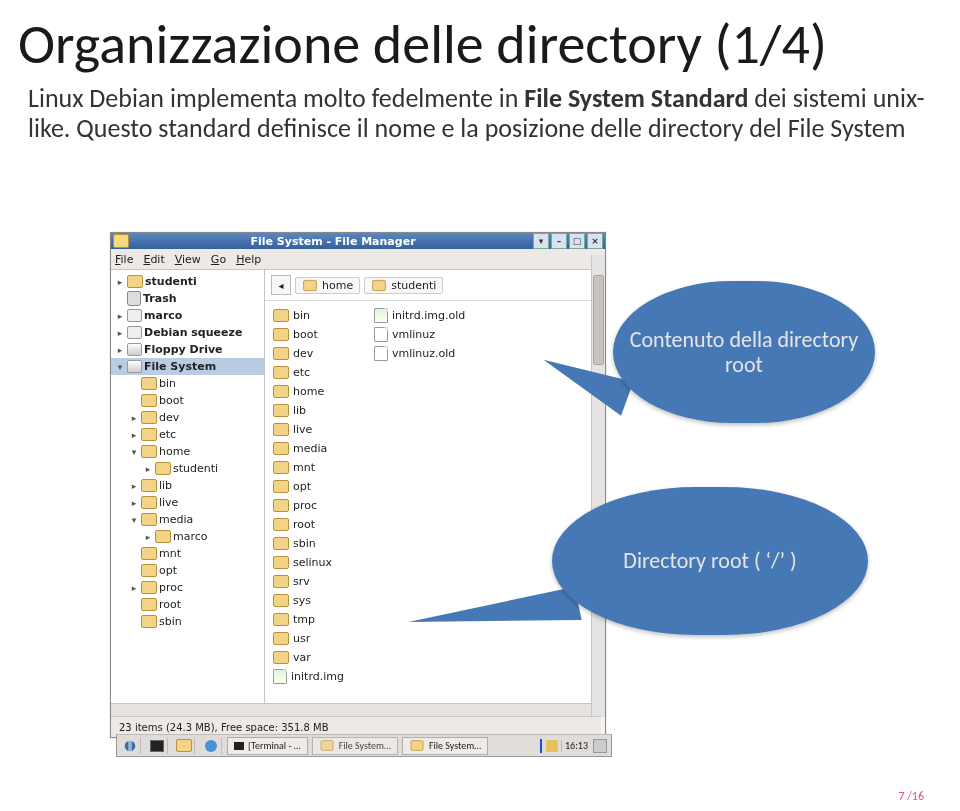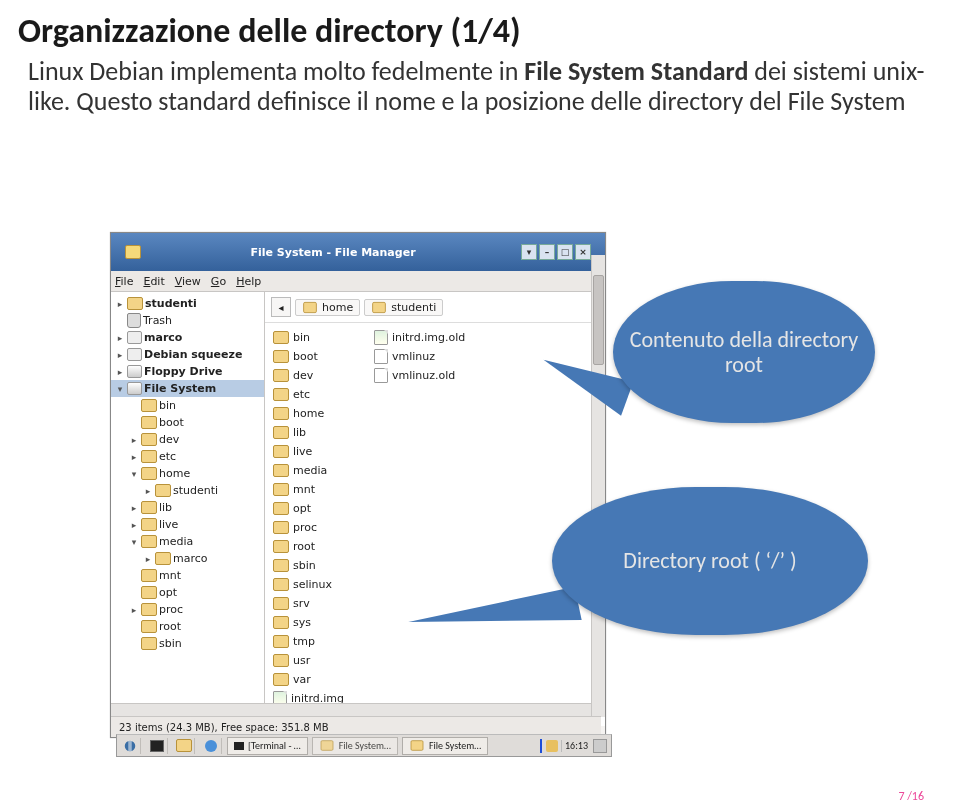--- a/index.html
+++ b/index.html
@@ -1,20 +1,20 @@
 <!DOCTYPE html>
 <html><head>
 <meta charset="utf-8">
 <style>
   body{margin:0;font-family:Calibri,Arial,sans-serif;background:#fff;color:#222;width:960px;height:811px;position:relative;overflow:hidden}
-  .slide-title{font-size:34px;font-weight:700;color:#1a1a1a;margin:10px 0 6px 18px}
+  .slide-title{font-size:56px;font-weight:400;color:#1a1a1a;margin:10px 0 6px 18px}
   .body-text{font-size:26px;color:#333;margin:0 28px 10px 28px;line-height:1.15}
   .fs-bold{font-weight:700}
   .fm-window{position:absolute;left:110px;top:232px;width:494px;height:504px;border:1px solid #888;background:#f5f3f1;font-family:"DejaVu Sans",Arial,sans-serif;font-size:11px;box-shadow:0 0 1px rgba(0,0,0,.3)}
-  .fm-titlebar{background:linear-gradient(#5a87c0,#34619b);color:#fff;height:38px;display:flex;align-items:center;font-size:11px;padding:0 14px;font-weight:700}
+  .fm-titlebar{background:linear-gradient(#5a87c0,#34619b);color:#fff;height:16px;display:flex;align-items:center;font-size:11px;padding:0 2px;font-weight:700}
   .fm-titlebar .tb-icon{width:14px;height:12px;background:#f5d97a;border:1px solid #b8923a;margin-right:6px;border-radius:2px}
   .fm-titlebar .tb-title{flex:1;text-align:center}
   .tb-btn{width:14px;height:14px;background:#d9e3f0;color:#333;display:inline-flex;align-items:center;justify-content:center;margin-left:2px;border:1px solid #7a9;font-size:9px;font-weight:700}
   .fm-menu{background:#ece9e6;height:20px;display:flex;align-items:center;padding:0 4px;border-bottom:1px solid #c8c6c4;gap:10px}
   .fm-menu span{font-size:11px;color:#222}
   .fm-menu span u{text-decoration:underline}
   .fm-body{display:flex;height:434px}
   .fm-tree{width:153px;border-right:1px solid #c8c6c4;background:#fff;overflow:hidden;padding:3px 0}
   .tree-item{display:flex;align-items:center;height:17px;padding-left:2px;gap:2px;white-space:nowrap}
   .tri{width:10px;color:#555;font-size:9px;text-align:center}
@@ -85,21 +85,21 @@
   <div class="fm-body">
     <div class="fm-tree" id="tree">
         <div class="tree-item" style="padding-left: 4px;">
           <span class="tri">▸</span>
           <span class="ico-folder"></span>
           <span class="lbl" style="font-weight: 700;">studenti</span>
         </div>
         <div class="tree-item" style="padding-left: 4px;">
           <span class="tri blank">▸</span>
           <span class="ico-trash"></span>
-          <span class="lbl" style="font-weight: 400;">Trash</span>
+          <span class="lbl" style="font-weight: 700;">Trash</span>
         </div>
         <div class="tree-item" style="padding-left: 4px;">
           <span class="tri">▸</span>
           <span class="ico-disk"></span>
           <span class="lbl" style="font-weight: 700;">marco</span>
         </div>
         <div class="tree-item" style="padding-left: 4px;">
           <span class="tri">▸</span>
           <span class="ico-disk"></span>
           <span class="lbl" style="font-weight: 700;">Debian squeeze</span>

